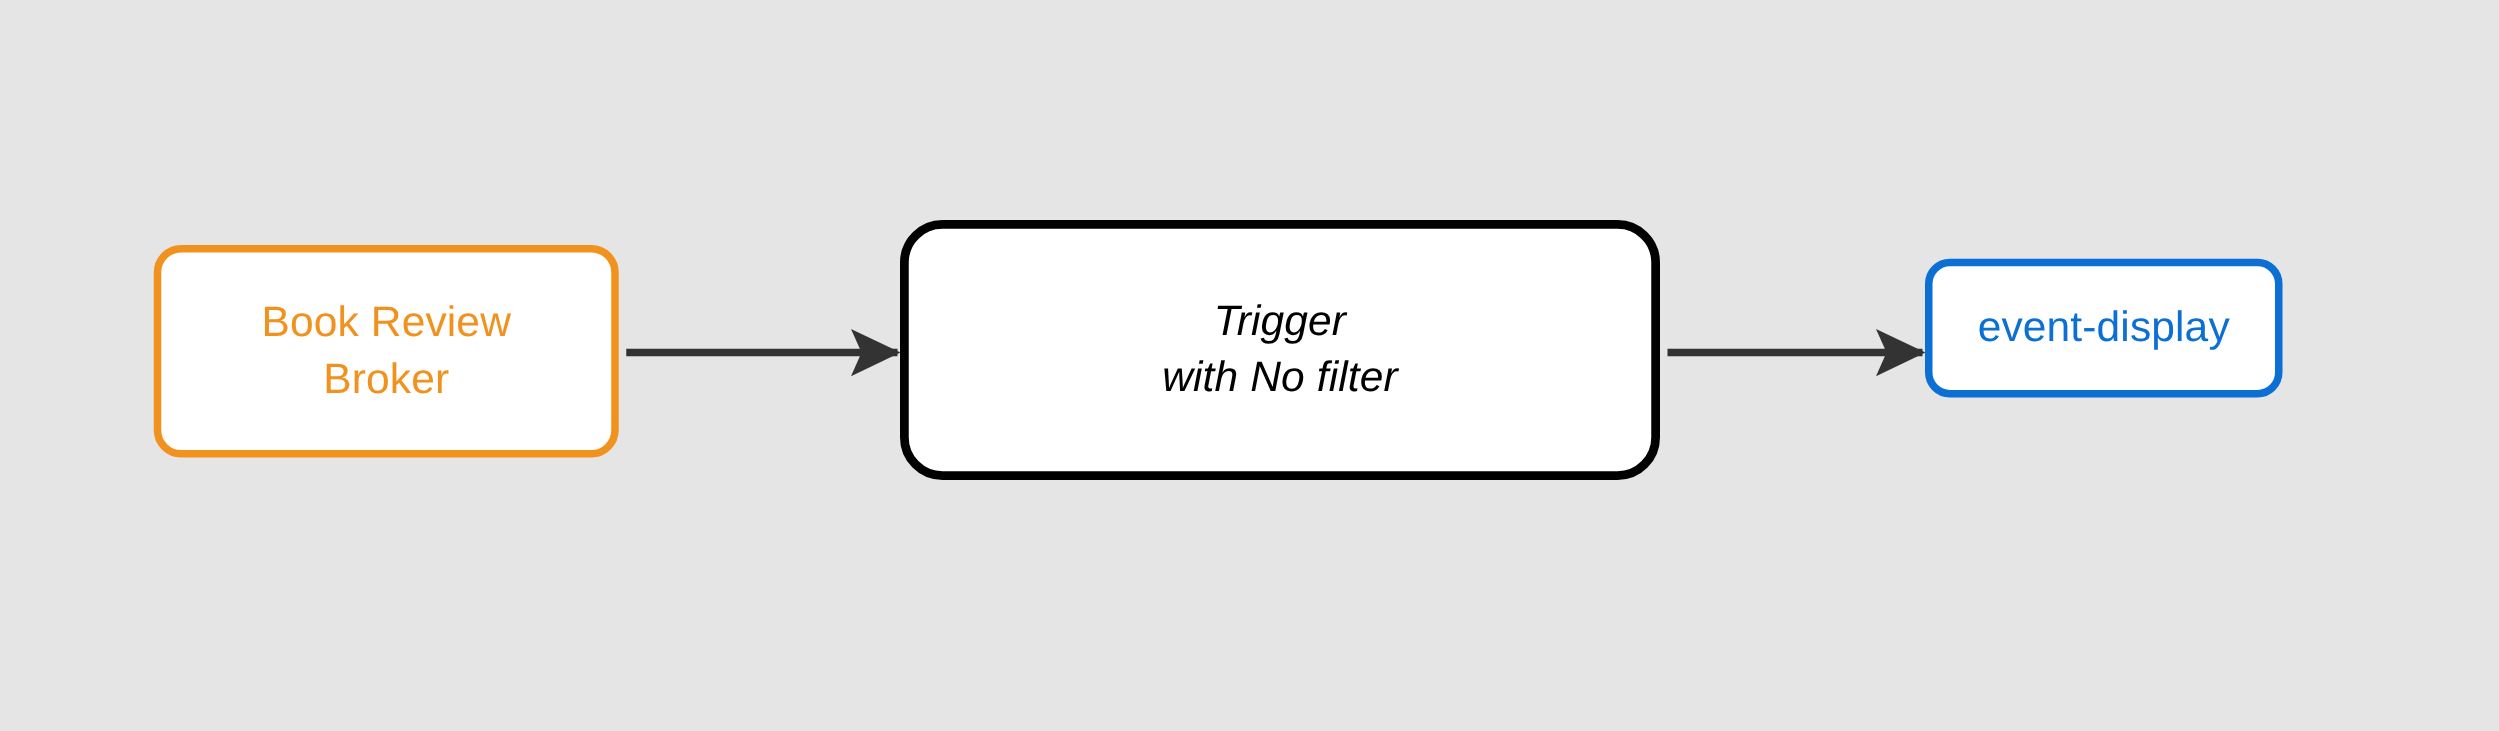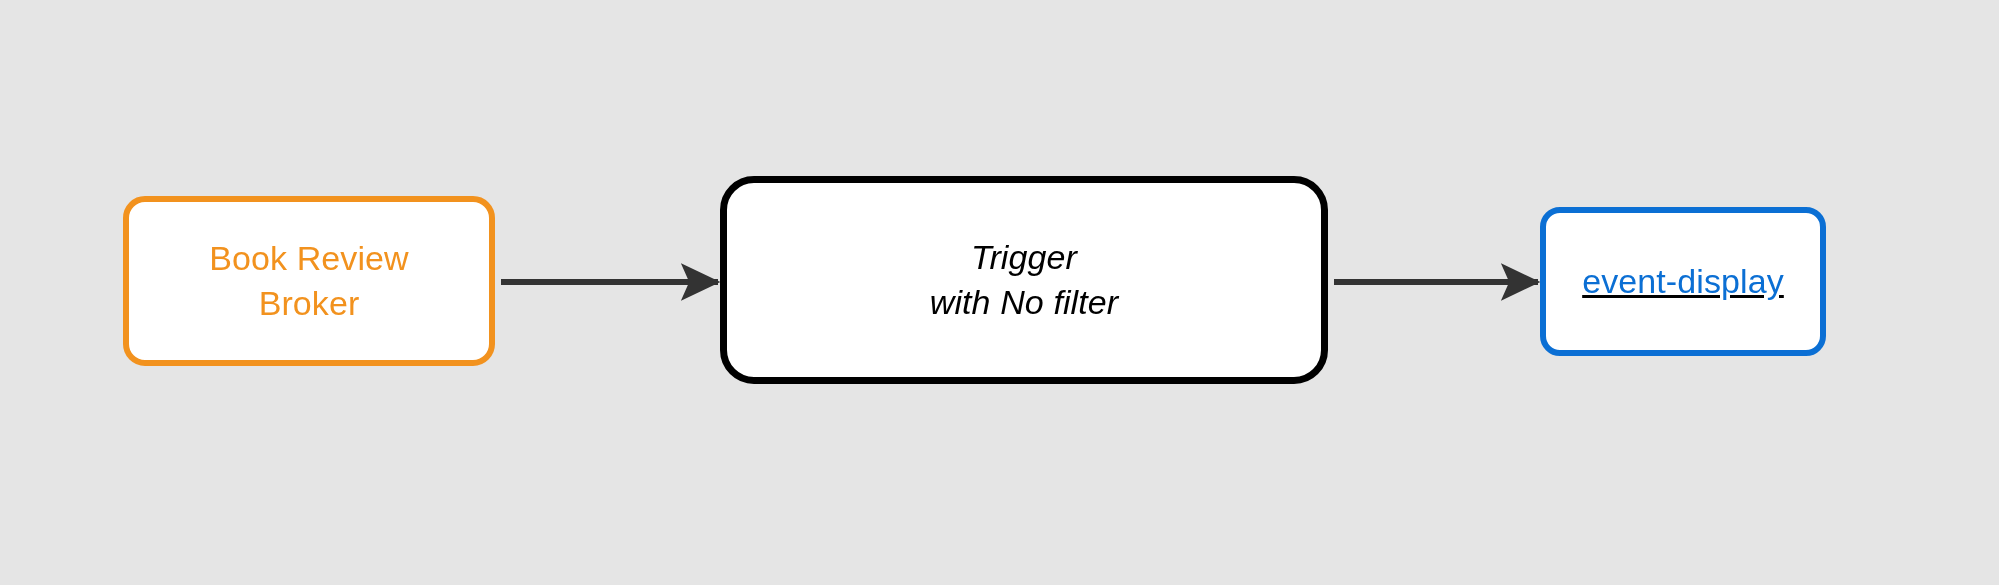--- a/index.html
+++ b/index.html
@@ -60,24 +60,23 @@
   #node-trigger .node-label {
     color: #000000;
     font-size: 34px;
   }
 
   
   #node-sink {
     left: 1540px;
     top: 207px;
     width: 286px;
-    height: 149px;
+    height: 111px;
     border: 6px solid #0b6fd4;
     border-radius: 20px;
-    text-decoration: underline;
   }
   #node-sink .node-label {
     color: #0b6fd4;
     font-size: 34px;
   }
 
   
   .edge {
     position: absolute;
     top: 0;

